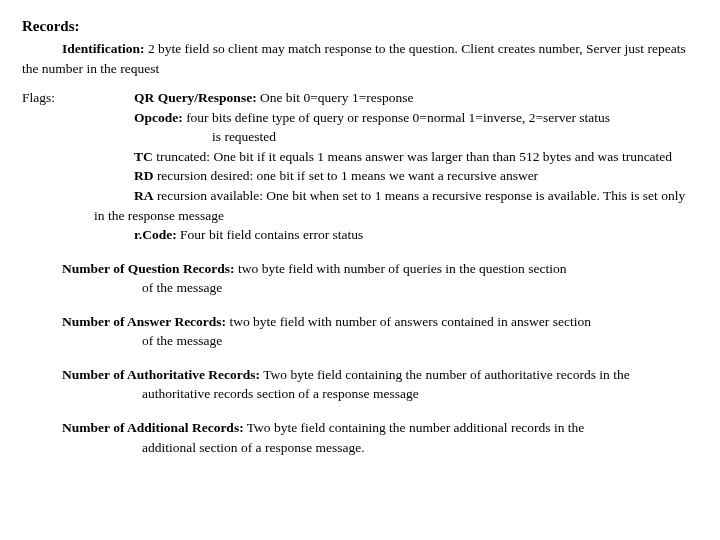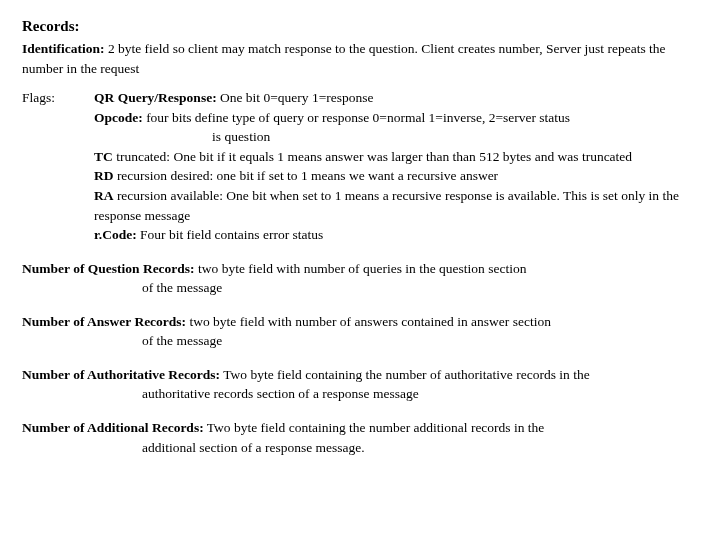--- a/index.html
+++ b/index.html
@@ -21,20 +21,21 @@
       font-size: 15px;
       font-weight: bold;
       margin-bottom: 4px;
     }
     .identification-line {
       margin-bottom: 2px;
       line-height: 1.45;
     }
     .bold-label {
       font-weight: bold;
+      margin-left: 40px;
     }
     .flags-section {
       display: flex;
       margin-top: 10px;
       line-height: 1.45;
     }
     .flags-label {
       font-weight: normal;
       min-width: 72px;
       flex-shrink: 0;
@@ -65,21 +66,21 @@
 
 <div class="identification-line">
   <span class="bold-label">Identification:</span><span> 2 byte field so client may match response to the question. Client creates number, Server just repeats the number in the request</span>
 </div>
 
 <div class="flags-section">
   <span class="flags-label">Flags:</span>
   <div class="flags-content">
     <span class="flag-item"><span class="bold-label">QR Query/Response:</span> One bit 0=query  1=response</span>
     <span class="flag-item"><span class="bold-label">Opcode:</span> four bits define type of query or response 0=normal  1=inverse, 2=server status</span>
-    <span class="flag-item" style="padding-left:118px;">is question</span>
+    <span class="flag-item" style="padding-left:118px;">is requested</span>
     <span class="flag-item"><span class="bold-label">TC</span> truncated: One bit if it equals 1 means answer was larger than than 512 bytes and was truncated</span>
     <span class="flag-item"><span class="bold-label">RD</span> recursion desired: one bit if set to 1 means we want a recursive answer</span>
     <span class="flag-item"><span class="bold-label">RA</span> recursion available: One bit when set to 1 means a recursive response is available. This is set only in the response message</span>
     <span class="flag-item"><span class="bold-label">r.Code:</span> Four bit field contains error status</span>
   </div>
 </div>
 
 <div class="section-block">
   <span class="bold-label">Number of Question Records:</span><span> two byte field with number of queries in the question section</span>
   <span class="continuation">of the message</span>

